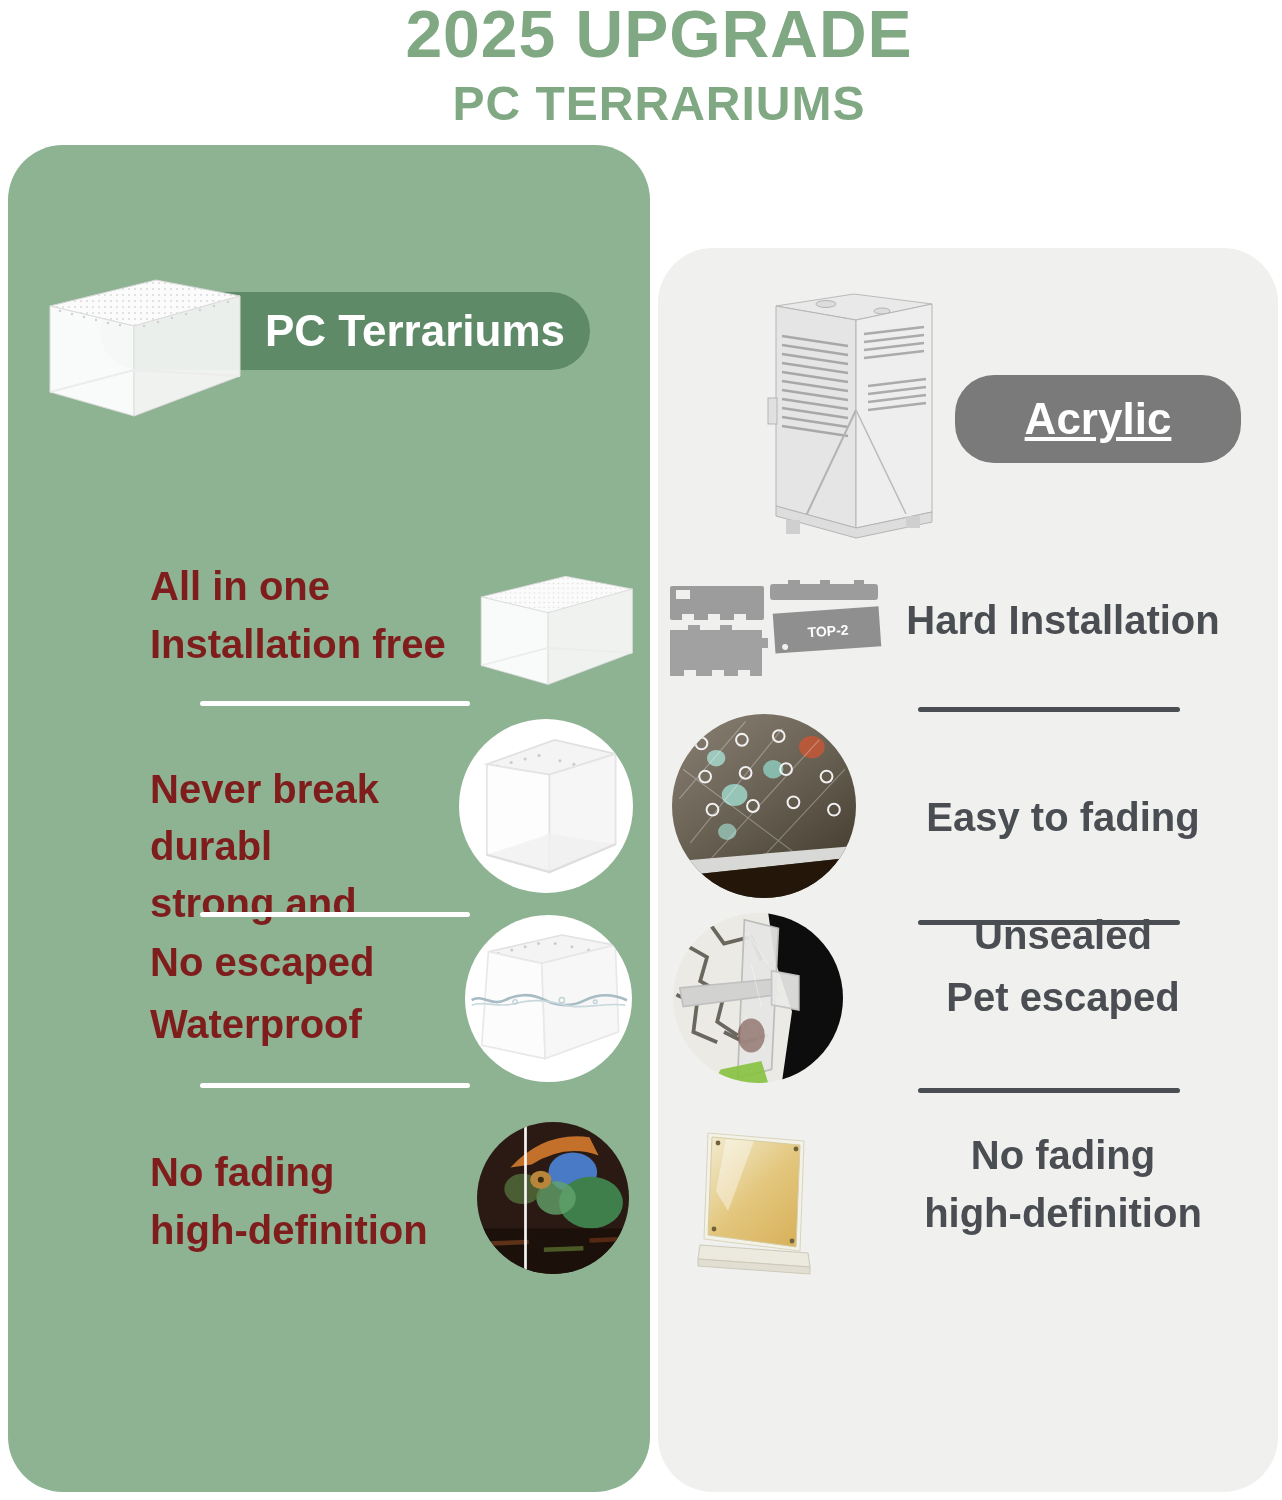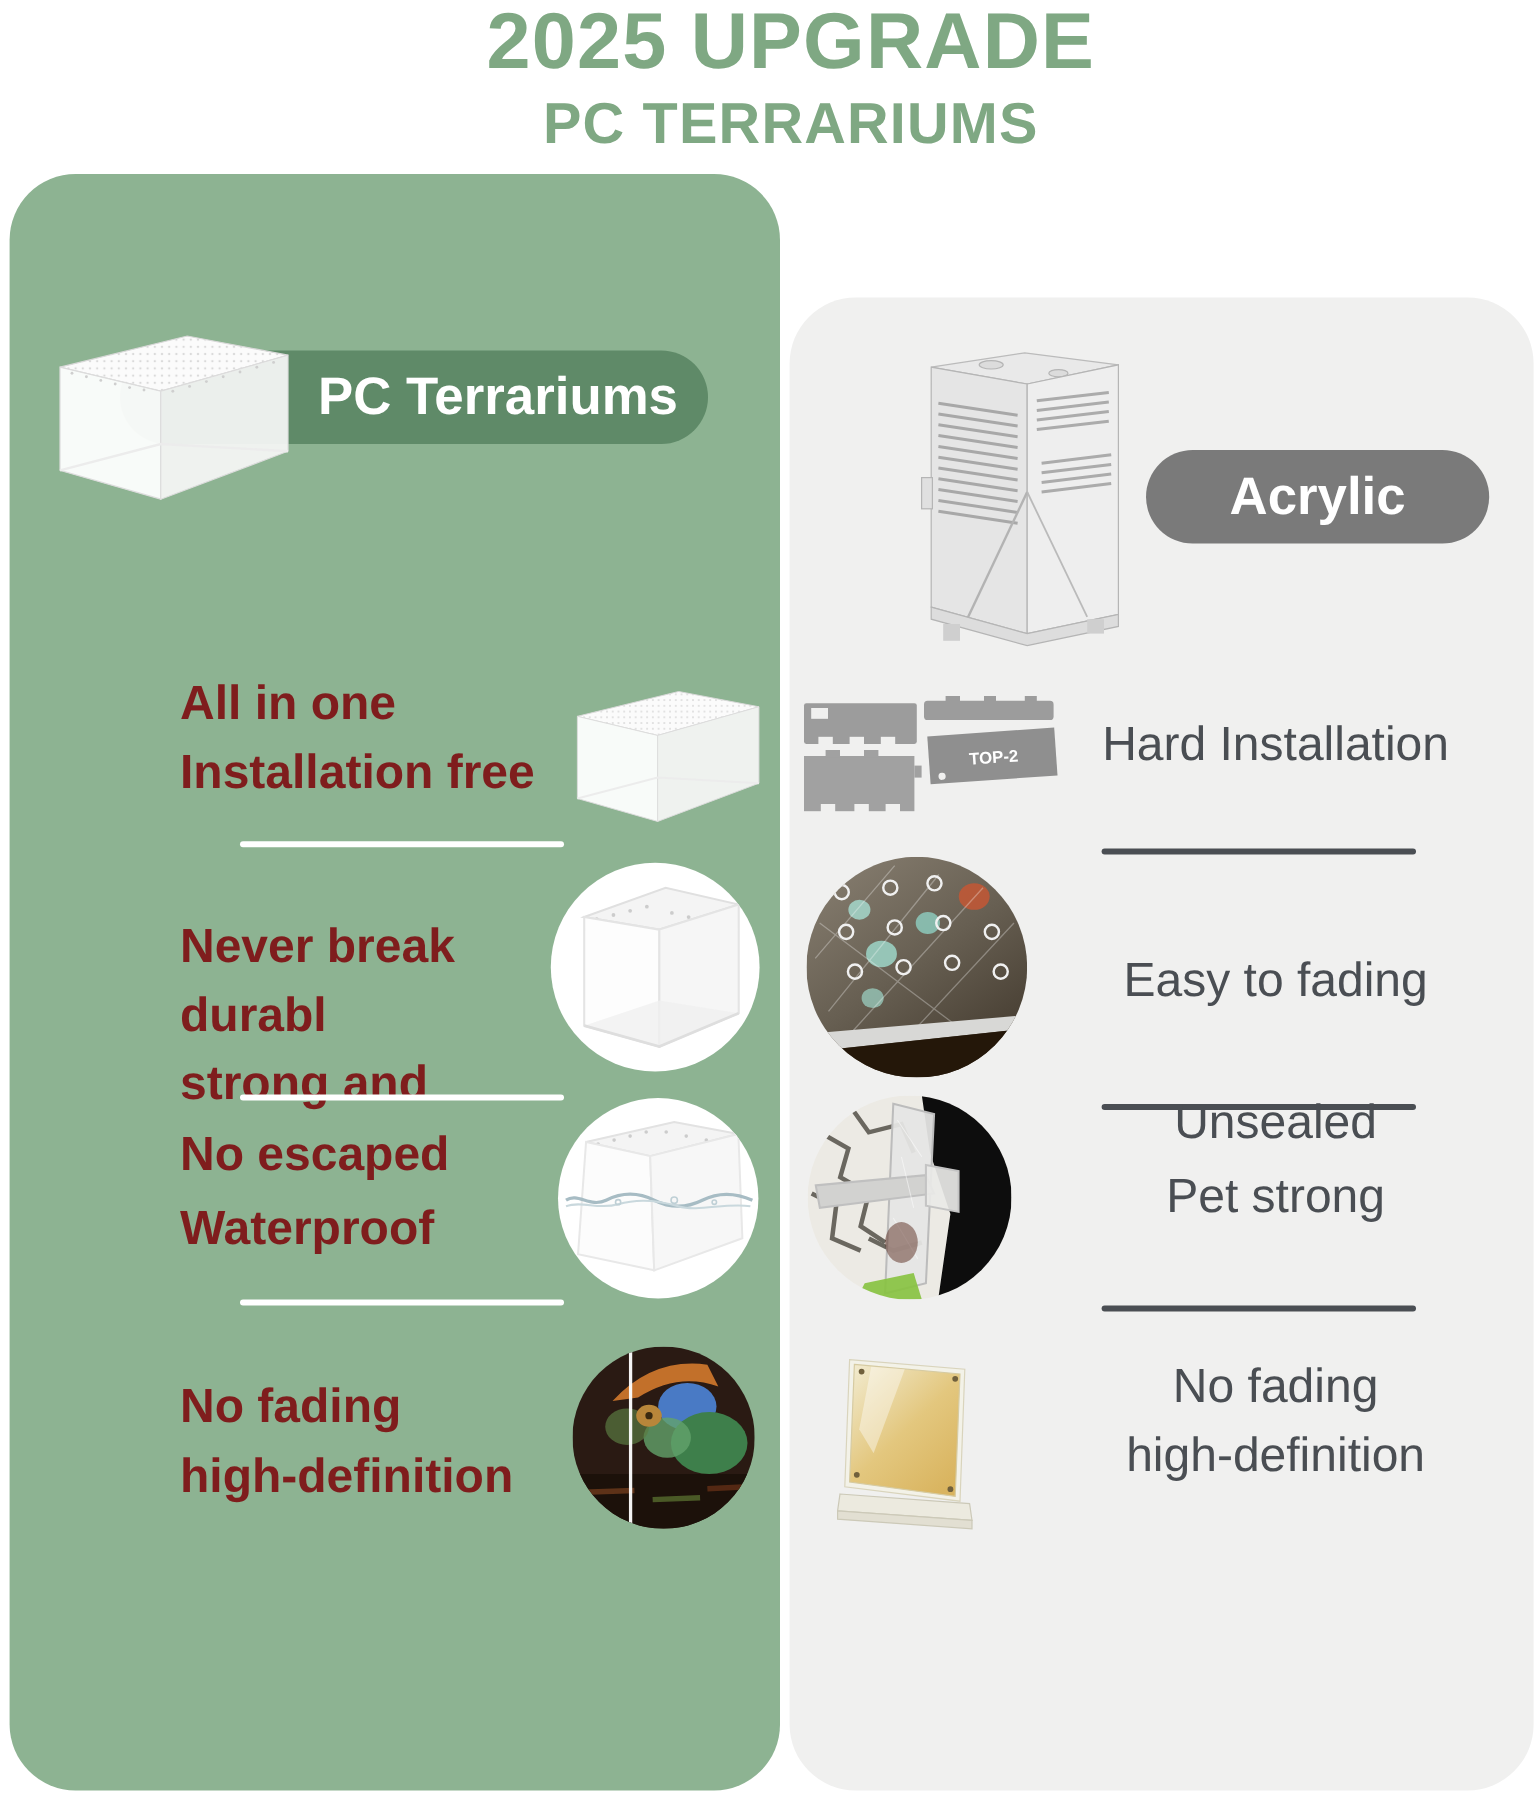--- a/index.html
+++ b/index.html
@@ -13,26 +13,26 @@
           color:#7FA883;letter-spacing:1px;}
   .title2{top:76px;left:0;width:100%;text-align:center;font-size:48px;font-weight:bold;
           color:#7FA883;letter-spacing:1px;}
   
   .panel-green{left:8px;top:145px;width:642px;height:1347px;border-radius:55px;background:#8DB392;}
   .panel-gray{left:658px;top:248px;width:620px;height:1244px;border-radius:55px;background:#F0F0EF;}
   
   .pill{display:flex;align-items:center;color:#ffffff;font-weight:bold;font-size:44px;}
   .pill-left{left:100px;top:292px;width:490px;height:78px;border-radius:39px;background:#5F8A68;
              justify-content:center;padding-left:140px;box-sizing:border-box;z-index:2;}
-  .pill-right{left:955px;top:375px;width:286px;height:78px;border-radius:39px;background:#7A7A7A;
-              justify-content:center;box-sizing:border-box;z-index:2;}
+  .pill-right{left:955px;top:375px;width:286px;height:88px;border-radius:39px;background:#7A7A7A;
+              justify-content:center;box-sizing:border-box;z-index:2;text-decoration:underline;}
   
   .t-left{width:360px;left:150px;text-align:left;color:#7f1d1d;font-weight:bold;
           font-size:40px;line-height:58px;}
-  .t-right{width:390px;left:868px;text-align:center;color:#4A4E53;font-weight:normal;
+  .t-right{width:390px;left:868px;text-align:center;color:#4A4E53;font-weight:bold;
            font-size:40px;line-height:58px;}
   .lh57{line-height:57px;margin-top:32px;} .lh62{line-height:62px;}
   
   .div-l{left:200px;width:270px;height:5px;background:#ffffff;border-radius:3px;}
   .div-r{left:918px;width:262px;height:5px;background:#4A4E53;border-radius:3px;}
   
   .circ{border-radius:50%;overflow:hidden;}
   .circ svg{display:block;width:100%;height:100%;}
   .img{z-index:3;}
 </style>
@@ -303,21 +303,21 @@
         <line x1="44" y1="12" x2="56" y2="30"></line>
           <line x1="42" y1="60" x2="54" y2="80"></line>
         <line x1="46" y1="30" x2="52" y2="55"></line>
       </g>
       <polygon points="28,92 52,87 56,100 24,100" fill="#86c23e" opacity="0.9"></polygon>
       <ellipse cx="46" cy="72" rx="8" ry="10" fill="#5a2c20" opacity="0.5"></ellipse>
     </svg>
   </div>
   <div class="abs t-right lh62" style="top:904px;text-align:center;">
     <div>Unsealed</div>
-    <div>Pet strong</div>
+    <div>Pet escaped</div>
   </div>
   <div class="abs div-r" style="top:1088px;"></div>
 
   <svg class="abs img" style="left:696px;top:1129px;width:126px;height:150px;" viewBox="0 0 126 150">
     <defs>
       <linearGradient id="gold" x1="0" y1="0" x2="0.8" y2="1">
         <stop offset="0" stop-color="#f2ecd2"></stop>
         <stop offset="0.55" stop-color="#e3c77e"></stop>
         <stop offset="1" stop-color="#d9b45f"></stop>
       </linearGradient>

